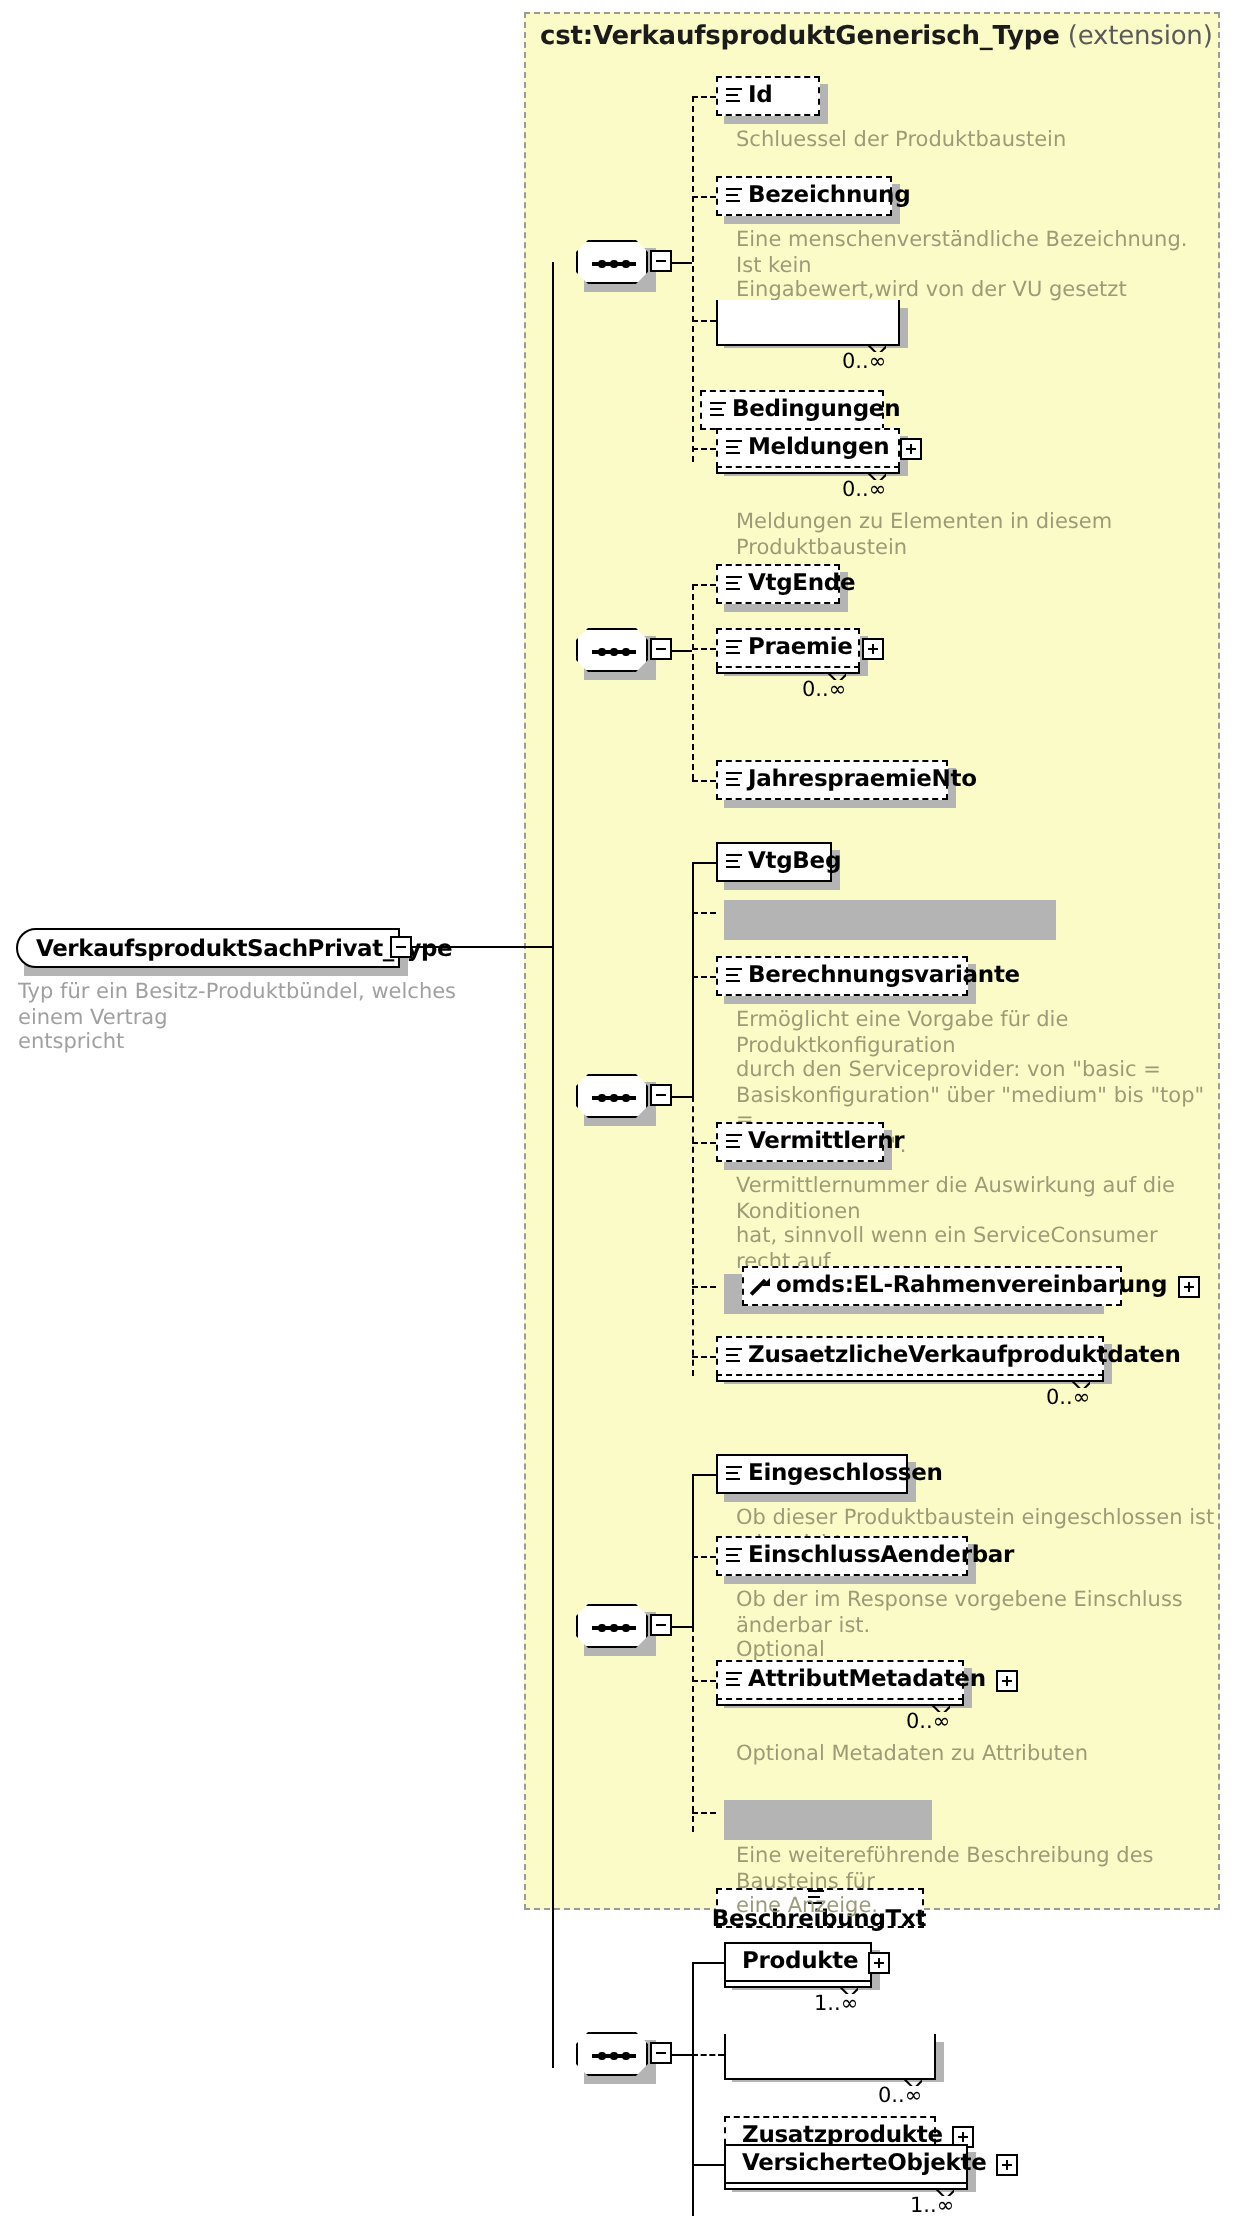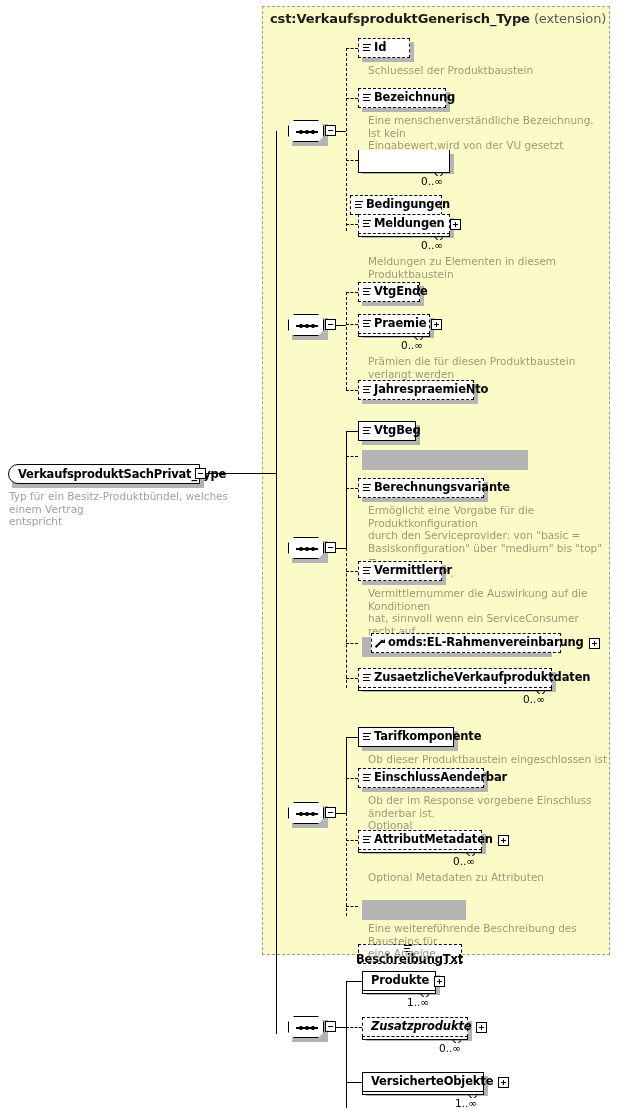--- a/index.html
+++ b/index.html
@@ -350,21 +350,20 @@
     <span class="ico-lines">
         <i></i>
         <i></i>
         <i></i>
       </span>
     <span class="node-label">Praemie</span>
     <span class="ico-plus"></span>
   </div>
   <div class="rep-chevron" style="left:414px; top:334px;"></div>
   <div class="card" style="left:401px; top:339px;">0..∞</div>
-  <div class="doc" style="left:368px; top:355px; width:240px;">Prämien die für diesen Produktbaustein verlangt werden</div>
 
   <div class="ln dh" style="left:346px; top:390px; width:12px;"></div>
   <div class="shadow" style="left:362px; top:384px; width:116px; height:20px;"></div>
   <div class="node optional" style="left:358px; top:380px; width:116px;">
     <span class="ico-lines">
         <i></i>
         <i></i>
         <i></i>
       </span>
     <span class="node-label">JahrespraemieNto</span>
@@ -463,21 +462,21 @@
   <div class="ln dv" style="left:346px; top:813px; height:103px;"></div>
 
   <div class="ln h" style="left:346px; top:737px; width:12px;"></div>
   <div class="shadow" style="left:362px; top:731px; width:96px; height:20px;"></div>
   <div class="node" style="left:358px; top:727px; width:96px;">
     <span class="ico-lines">
         <i></i>
         <i></i>
         <i></i>
       </span>
-    <span class="node-label">Tarifkomponente</span>
+    <span class="node-label">Eingeschlossen</span>
   </div>
   <div class="doc" style="left:368px; top:753px; width:240px;">Ob dieser Produktbaustein eingeschlossen ist oder nicht</div>
 
   <div class="ln dh" style="left:346px; top:778px; width:12px;"></div>
   <div class="shadow" style="left:362px; top:772px; width:126px; height:20px;"></div>
   <div class="node optional" style="left:358px; top:768px; width:126px;">
     <span class="ico-lines">
         <i></i>
         <i></i>
         <i></i>
@@ -534,21 +533,21 @@
   <div class="node" style="left:362px; top:971px; width:74px; padding-left:8px;">
     <span class="node-label">Produkte</span>
     <span class="ico-plus"></span>
   </div>
   <div class="rep-chevron" style="left:420px; top:991px;"></div>
   <div class="card" style="left:407px; top:996px;">1..∞</div>
 
   <div class="ln dh" style="left:346px; top:1027px; width:16px;"></div>
   <div class="shadow" style="left:366px; top:1021px; width:106px; height:20px;"></div>
   <div class="stack" style="left:362px; top:1017px; width:106px; height:23px;"></div>
-  <div class="node optional" style="left:362px; top:1017px; width:106px; padding-left:8px;font-style:italic;">
+  <div class="node optional" style="left:362px; top:1058px; width:106px; padding-left:8px;">
     <span class="node-label">Zusatzprodukte</span>
     <span class="ico-plus"></span>
   </div>
   <div class="rep-chevron" style="left:452px; top:1037px;"></div>
   <div class="card" style="left:439px; top:1042px;">0..∞</div>
 
   <div class="ln h" style="left:346px; top:1082px; width:16px;"></div>
   <div class="shadow" style="left:366px; top:1076px; width:122px; height:20px;"></div>
   <div class="stack" style="left:362px; top:1072px; width:122px; height:23px;"></div>
   <div class="node" style="left:362px; top:1072px; width:122px; padding-left:8px;">

